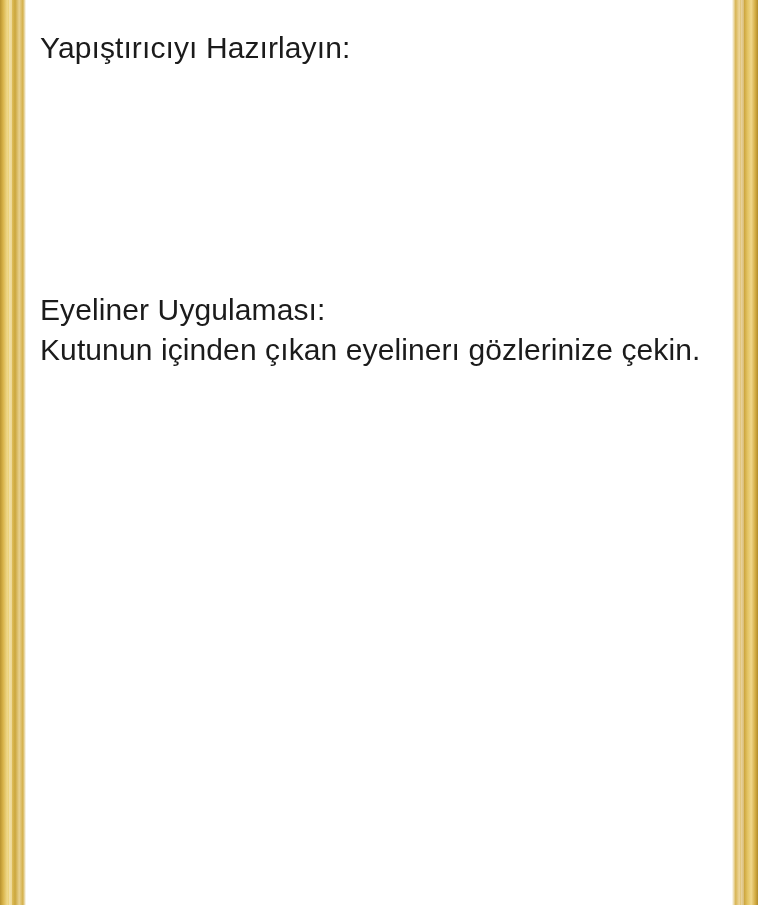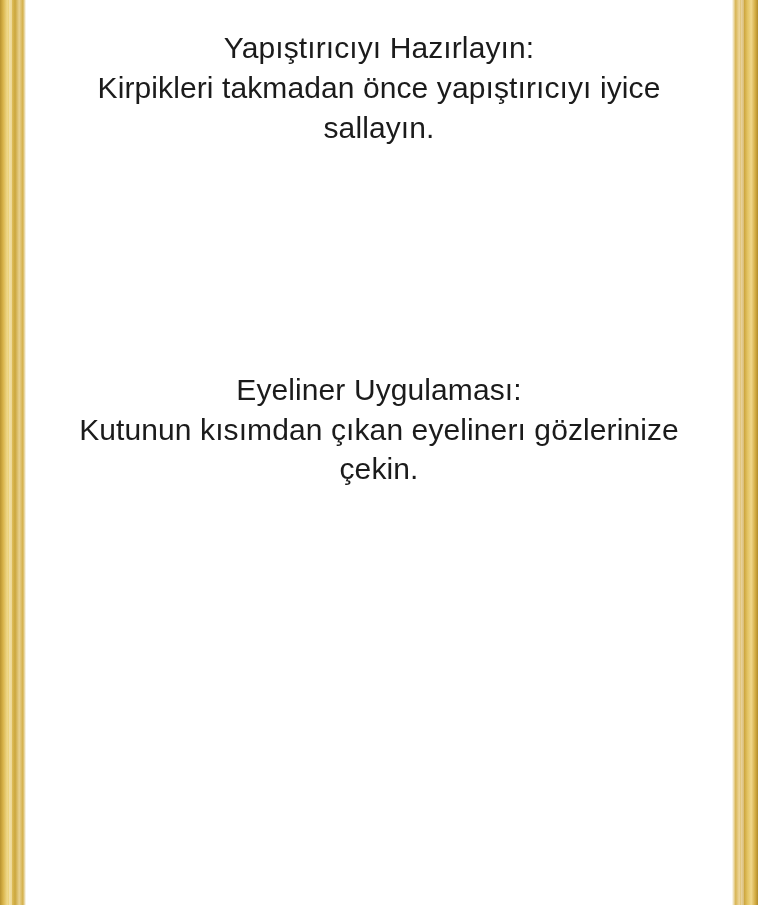--- a/index.html
+++ b/index.html
@@ -70,21 +70,21 @@
   }
 
   .content {
     position: absolute;
     left: 26px;
     right: 26px;
     top: 0;
     bottom: 0;
     padding: 28px 8px 0 8px;
     box-sizing: border-box;
-    text-align: center;
+    text-align: left;
   }
 
   .block {
     color: #1b1b1b;
     font-size: 30px;
     line-height: 1.33;
     letter-spacing: 0.1px;
     margin: 0 auto;
     padding: 0 6px;
     max-width: 700px;
@@ -107,33 +107,32 @@
 
 <div class="page">
 
   <div class="gold-edge left"></div>
   <div class="gold-edge right"></div>
 
   <div class="content">
 
     <div class="block">
       <span class="heading">Yapıştırıcıyı Hazırlayın:</span>
-      <span class="body">Kirpikleri takmadan önce yapıştırıcıyı iyice sallayın.</span>
     </div>
 
     <div class="spacer-1"></div>
 
     <div class="block">
     </div>
 
     <div class="spacer-2"></div>
 
     <div class="block">
       <span class="heading">Eyeliner Uygulaması:</span>
-      <span class="body">Kutunun kısımdan çıkan eyelinerı gözlerinize çekin.</span>
+      <span class="body">Kutunun içinden çıkan eyelinerı gözlerinize çekin.</span>
     </div>
 
     <div class="spacer-3"></div>
 
     <div class="block">
     </div>
 
   </div>
 </div>
 

